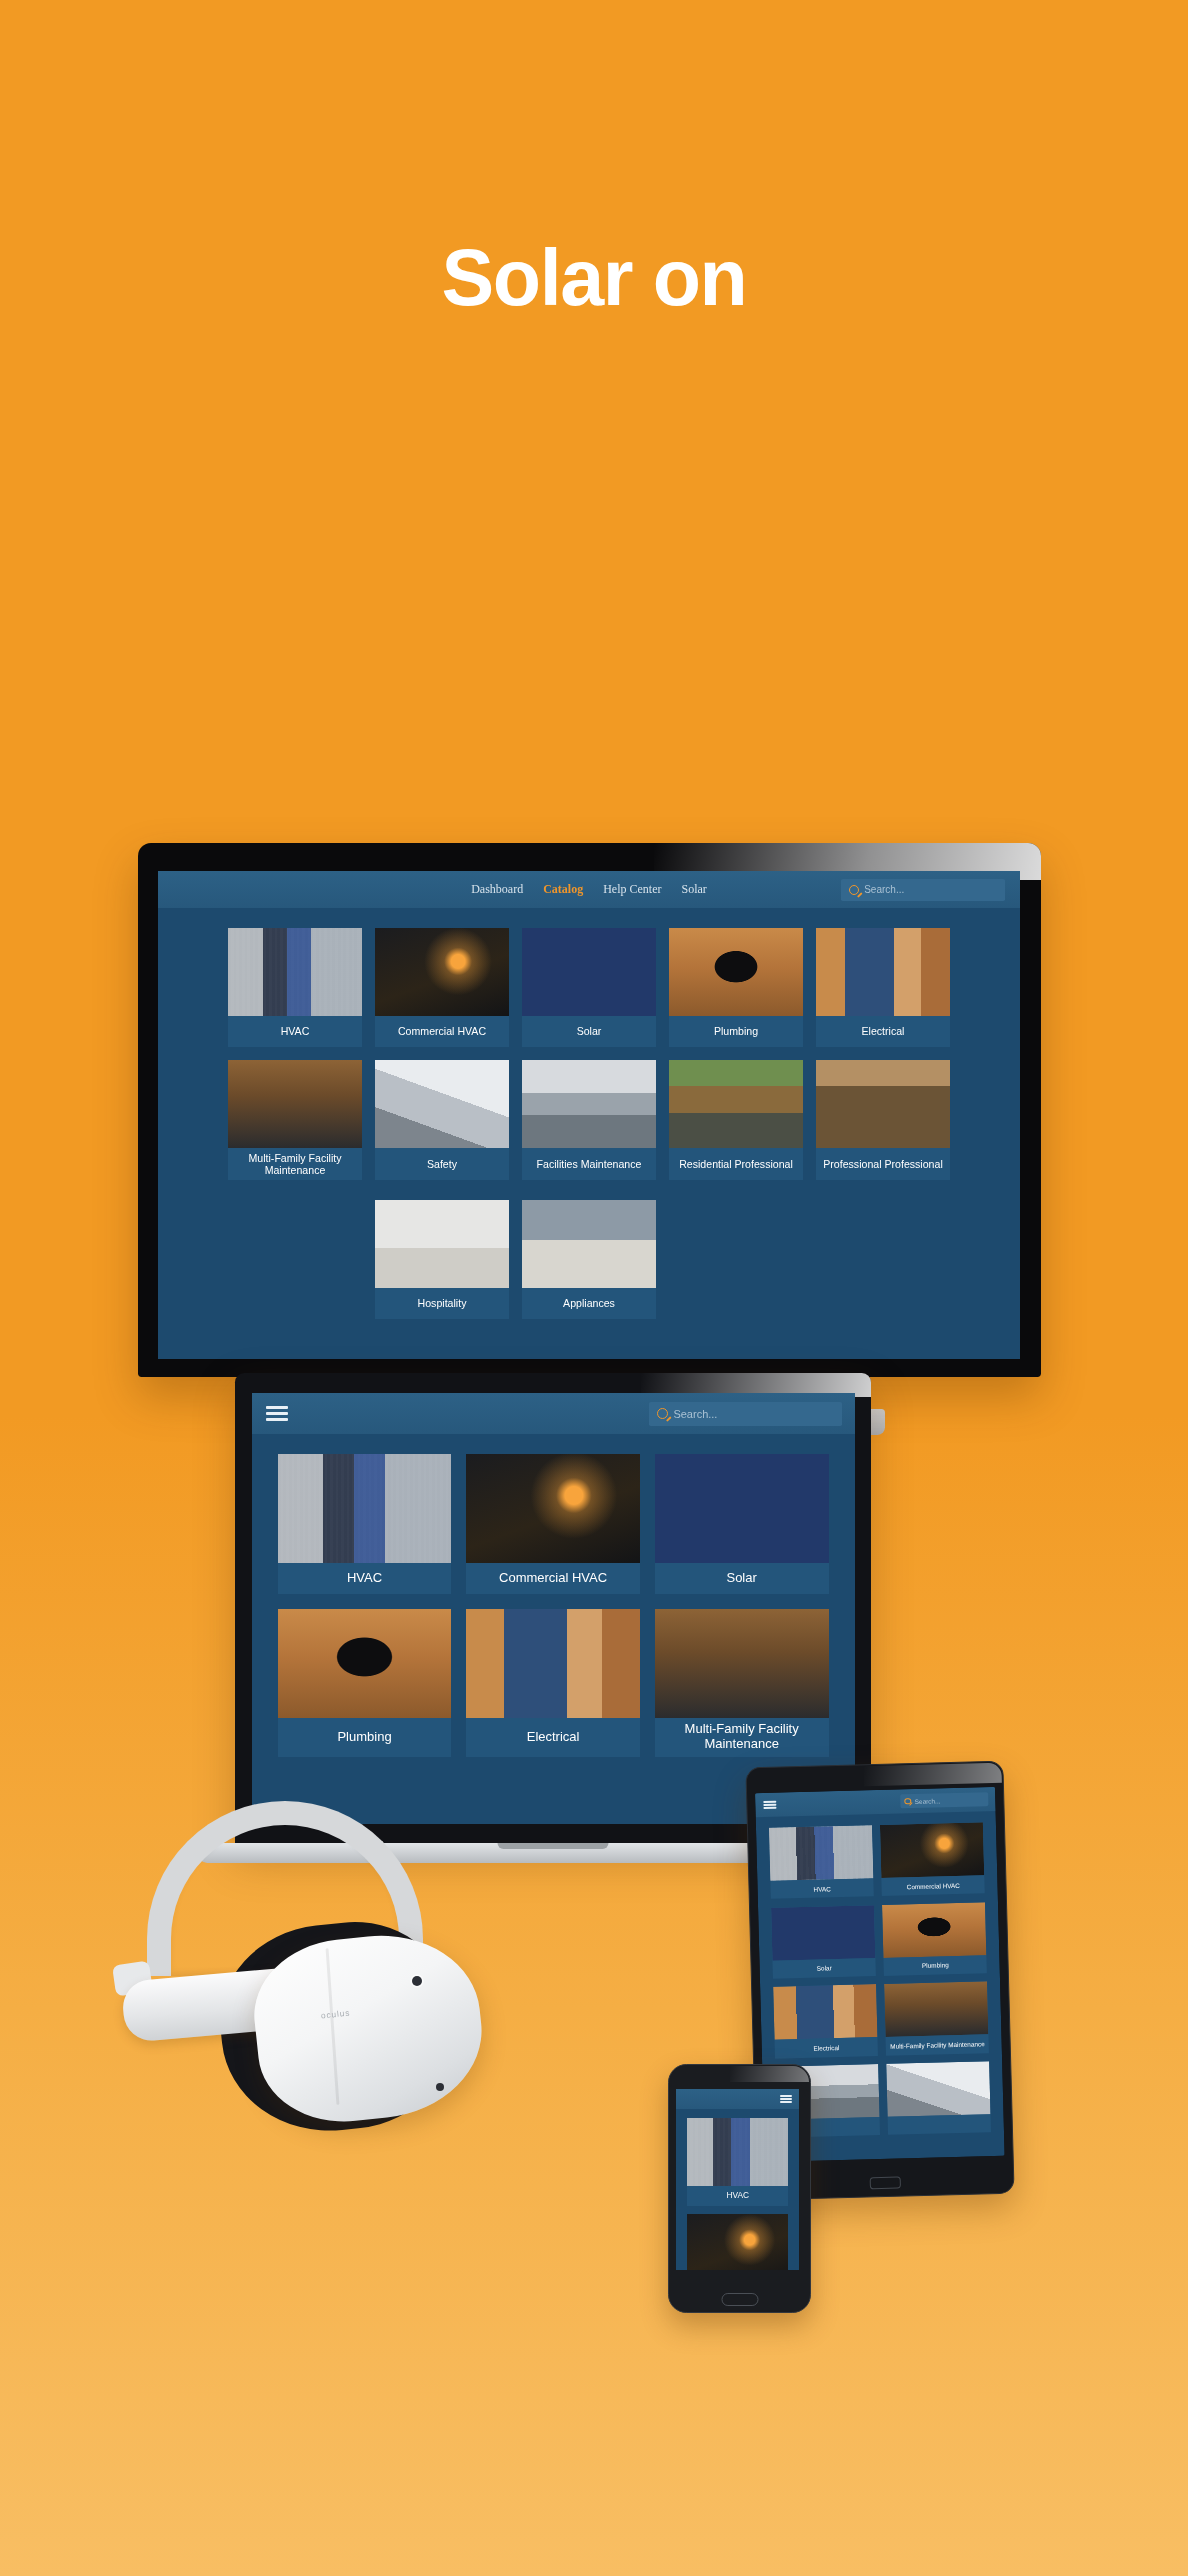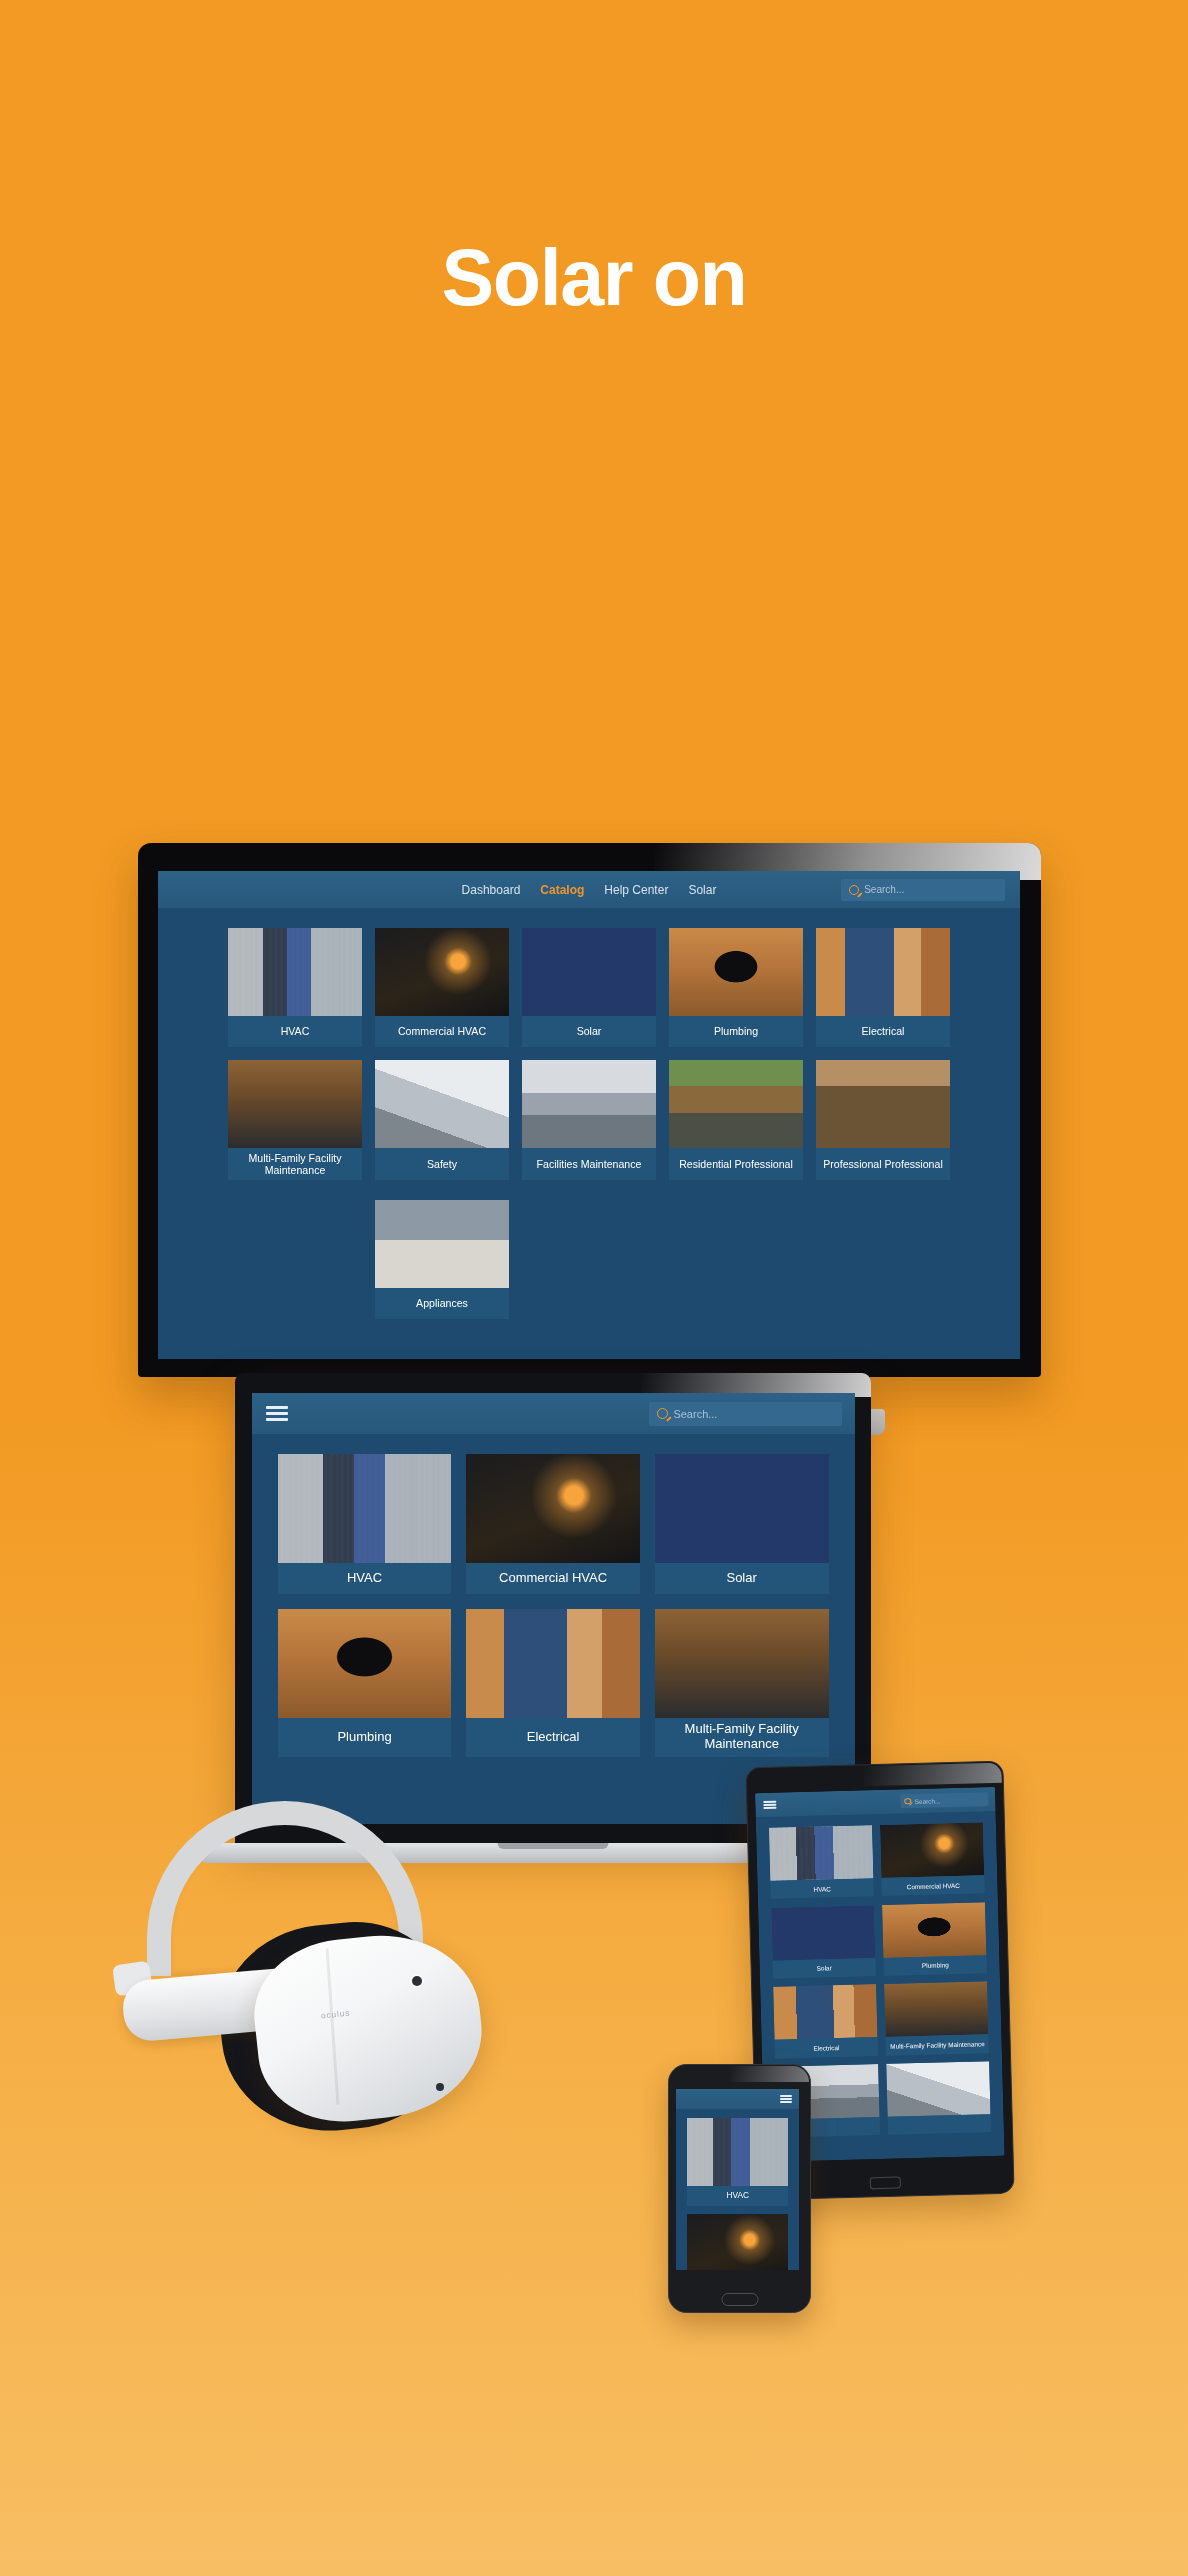--- a/index.html
+++ b/index.html
@@ -38,21 +38,21 @@
 
   
   .app { background: #1D4A6E; width: 100%; height: 100%; position: relative; overflow: hidden; }
   .app-topbar {
     background: linear-gradient(180deg, #2D6186 0%, #27587C 100%);
     width: 100%;
     display: flex;
     align-items: center;
     position: relative;
   }
-  .nav-links { display: flex; gap: 16.6px; margin: 12px auto; }
+  .nav-links { display: flex; gap: 16.6px; margin: 12px auto; font-family: Liberation Serif, serif; }
   .nav-link { color: #D7E3EC; white-space: nowrap; }
   .nav-link.active { color: #F0962B; font-weight: bold; }
 
   .searchbox {
     background: #34688E;
     display: flex;
     align-items: center;
     gap: 5.5px;
     border-radius: 1.8px;
   }
@@ -435,20 +435,26 @@
               <div class="thumb">
                 <div class="ph ph-profdev"></div>
               </div>
               <div class="tile-label">Professional Professional</div>
             </div>
         </div>
 
         <div class="grid grid-row3">
           <div class="tile">
               <div class="thumb">
+                <div class="ph ph-hospitality"></div>
+              </div>
+              <div class="tile-label">Hospitality</div>
+            </div>
+          <div class="tile">
+              <div class="thumb">
                 <div class="ph ph-appliances"></div>
               </div>
               <div class="tile-label">Appliances</div>
             </div>
         </div>
 
       </div>
     </div>
   </div>
 

